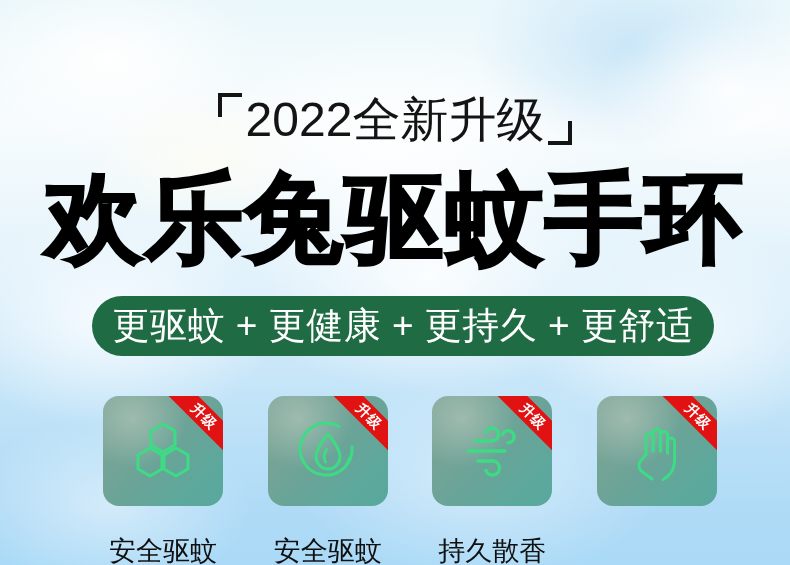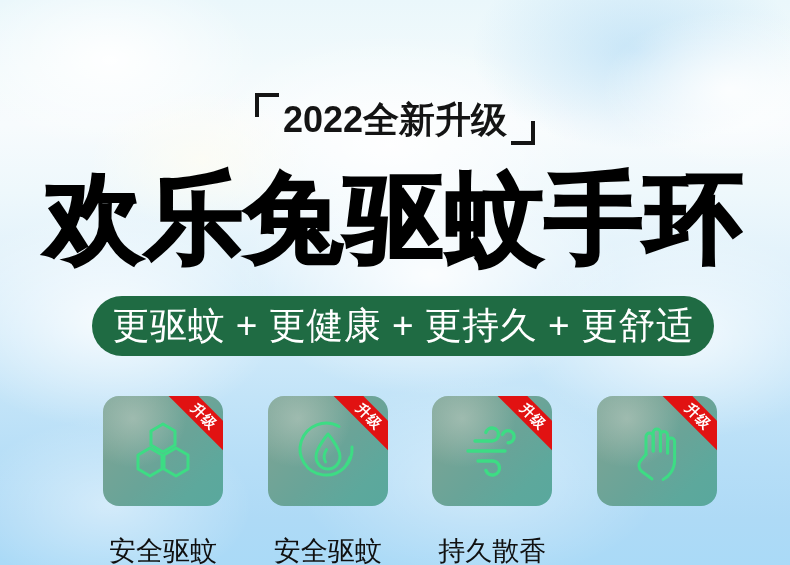--- a/index.html
+++ b/index.html
@@ -58,26 +58,26 @@
     display: flex;
     align-items: center;
     justify-content: center;
   }
   #kicker .kicker-inner {
     position: relative;
     display: inline-block;
     padding: 0 34px;
   }
   #kicker .kicker-text {
-    font-size: 36px;
+    font-size: 48px;
     line-height: 46px;
     color: #141414;
     letter-spacing: 0px;
     white-space: nowrap;
-    font-weight: 700;
+    font-weight: 400;
   }
   .bracket {
     position: absolute;
     width: 20px;
     height: 20px;
     color: #141414;
   }
   .bracket.open {
     left: 6px;
     top: -4px;

